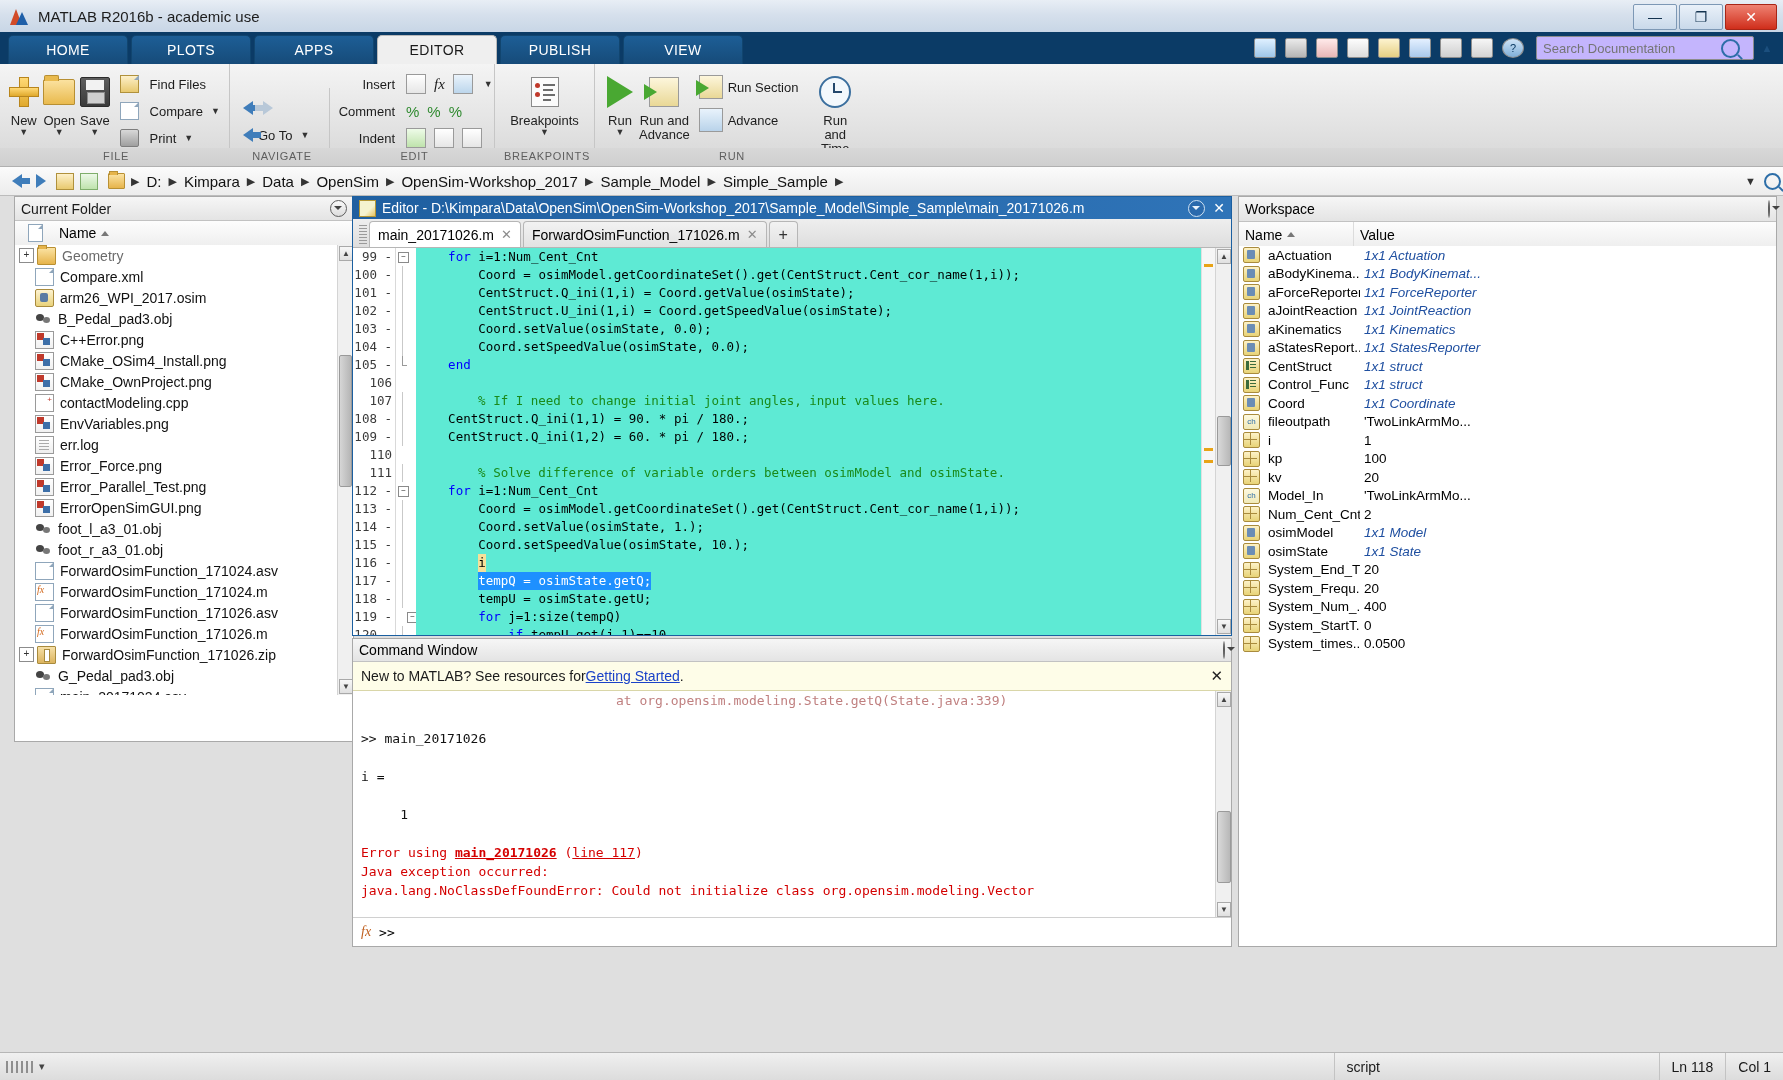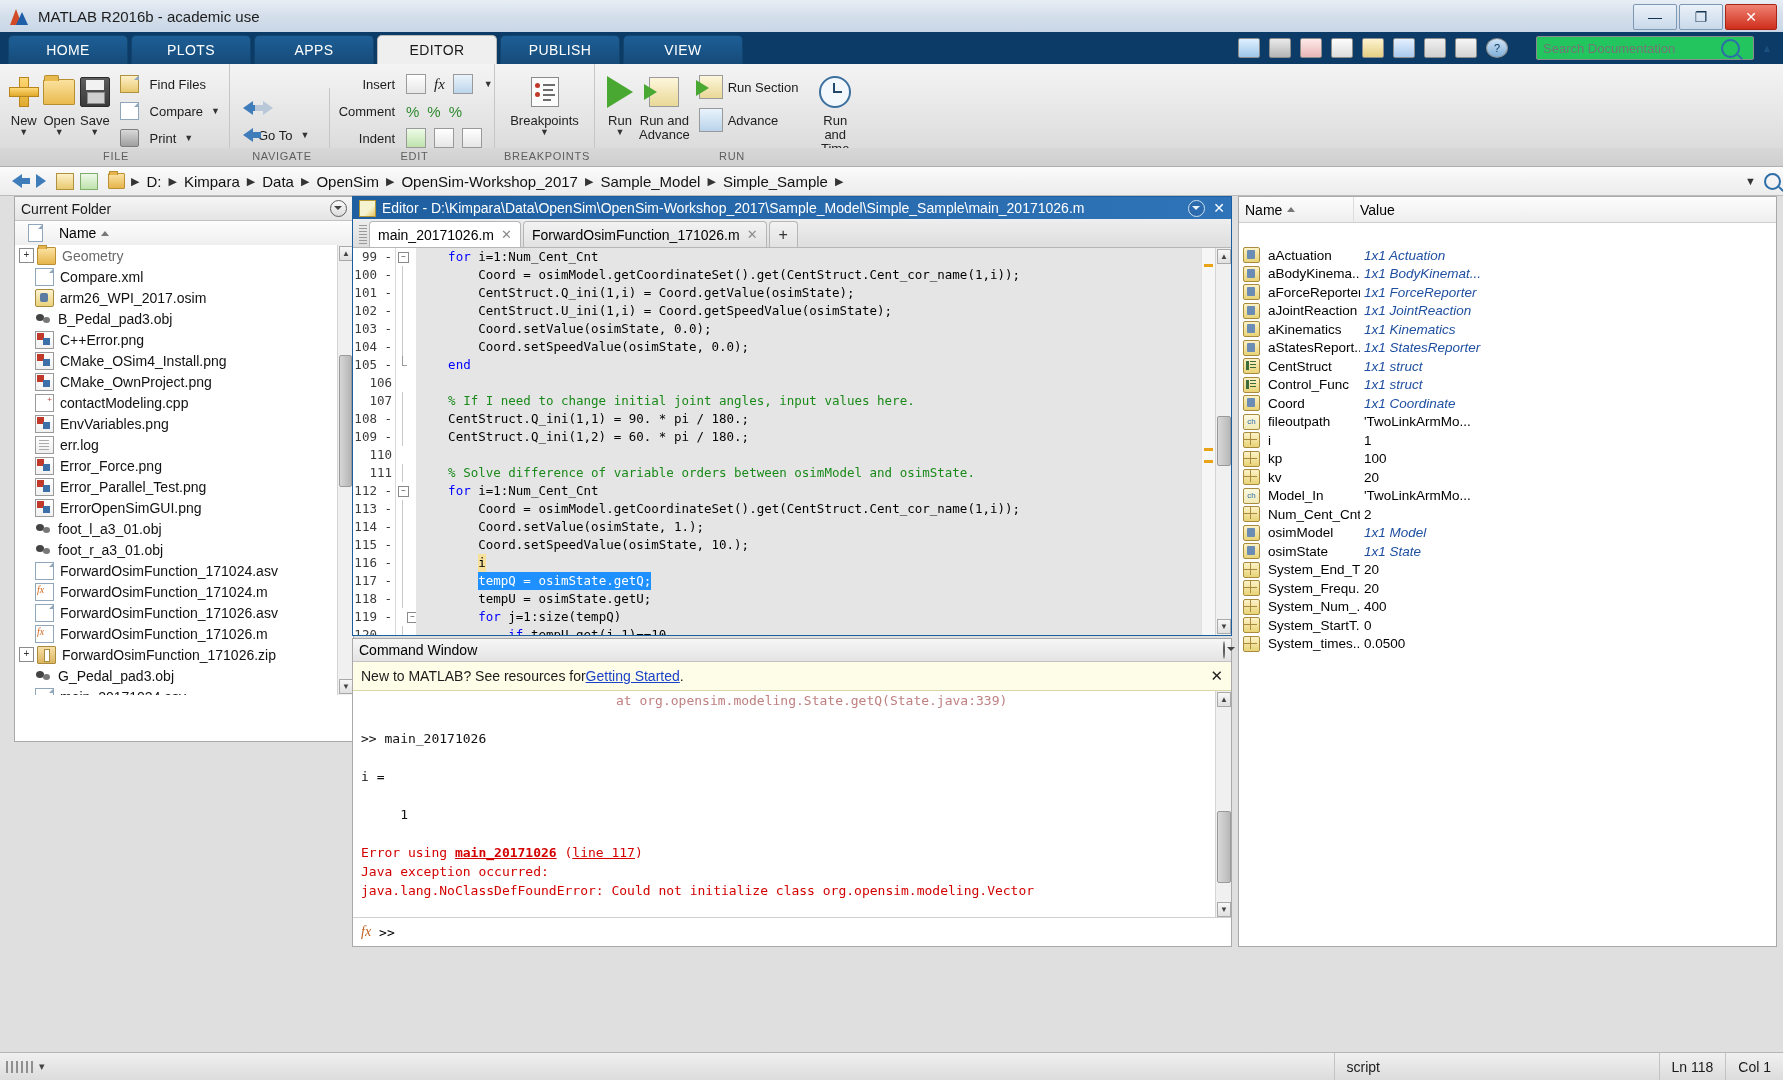--- a/index.html
+++ b/index.html
@@ -43,22 +43,22 @@
     background:linear-gradient(to bottom,#1d5e96,#164b79);
     border-top-left-radius:5px;border-top-right-radius:5px;
     border:1px solid #11456f;border-bottom:none;
   }
   .tab:first-child{margin-left:8px;}
   .tab.active{background:#efefef;color:#1a1a1a;border-color:#b9b9b9;}
   .ribbon-right{margin-left:auto;display:flex;align-items:center;height:32px;padding-right:6px;gap:3px;}
   .qicon{width:22px;height:22px;margin:0 2px;border:1px solid transparent;display:flex;align-items:center;justify-content:center;}
   .qbox{width:22px;height:18px;border:1px solid #8d8d8d;background:linear-gradient(to bottom,#fdfdfd,#dcdcdc);border-radius:2px;position:relative;}
   .searchwrap{
-    display:flex;align-items:center;width:208px;height:22px;background:#22c55e;
-    border:1px solid #8c8c8c;margin-left:22px;border-radius:2px;padding:0 4px;
+    display:flex;align-items:center;width:208px;height:22px;background:#c4b5fd;
+    border:1px solid #8c8c8c;margin-left:6px;border-radius:2px;padding:0 4px;
   }
   .searchwrap input{border:none;outline:none;width:176px;font-size:13px;color:#555;font-family:"Liberation Sans",sans-serif;background:transparent;}
   .mag{width:15px;height:15px;border:2px solid #2d6ea8;border-radius:50%;position:relative;flex:0 0 auto;}
   .mag:after{content:"";position:absolute;width:2px;height:6px;background:#2d6ea8;right:-3px;bottom:-4px;transform:rotate(-45deg);}
   .upcaret{width:20px;height:22px;display:flex;align-items:center;justify-content:center;color:#1b4f7e;font-size:11px;}
 
   
   .ribbon{
     position:absolute;left:0;top:64px;width:1783px;height:102px;
     background:linear-gradient(to bottom,#f4f4f4 0%,#e3e3e3 60%,#d6d6d6 100%);
@@ -185,24 +185,24 @@
   .ed-tabs{height:28px;background:linear-gradient(to bottom,#eeeeee,#dedede);border-bottom:1px solid #b6b6b6;display:flex;align-items:flex-end;padding-left:6px;}
   .grip{width:8px;height:20px;margin:0 2px 2px 0;background:repeating-linear-gradient(to bottom,#9a9a9a 0 1px,transparent 1px 3px);}
   .edtab{height:25px;display:flex;align-items:center;padding:0 8px;font-size:14px;border:1px solid #b6b6b6;border-bottom:none;border-radius:4px 4px 0 0;background:linear-gradient(to bottom,#f2f2f2,#e2e2e2);margin-right:2px;gap:7px;}
   .edtab.active{background:#fff;}
   .edtab .x{color:#8c8c8c;font-size:13px;}
   .edtab.plus{padding:0 9px;font-size:16px;color:#333;}
   .code{position:absolute;left:0;top:51px;right:0;bottom:0;background:#fff;overflow:hidden;display:flex;}
   .gutter{width:42px;background:#fff;border-right:1px solid #d9d9d9;flex:0 0 auto;}
   .gl{height:18px;line-height:18px;text-align:right;padding-right:3px;font-family:"DejaVu Sans Mono",monospace;font-size:12.5px;color:#3a3a3a;}
   .foldcol{width:20px;flex:0 0 auto;background:#fff;position:relative;}
-  .codearea{flex:1;position:relative;background:#e5e5e5;overflow:hidden;}
+  .codearea{flex:1;position:relative;background:#5eead4;overflow:hidden;}
   .cl{height:18px;line-height:18px;font-family:"DejaVu Sans Mono",monospace;font-size:12.5px;white-space:pre;color:#000;padding-left:2px;}
   .kw{color:#0000ff;}
-  .cm{color:#1a8a1a;}
+  .cm{color:#1a8a1a;margin-left:30px;}
   .hl{background:#1e90ff;color:#fff;display:inline-block;}
   .vhl{background:#f6e09a;display:inline-block;}
   .ed-vscroll{position:absolute;right:0;top:51px;bottom:0;width:15px;background:#f0f0f0;border-left:1px solid #d4d4d4;}
   .ed-thumb{position:absolute;left:1px;top:168px;width:12px;height:48px;background:linear-gradient(to right,#d9d9d9,#b8b8b8);border:1px solid #9a9a9a;border-radius:2px;}
   .ed-mark{position:absolute;right:16px;width:13px;background:#f6f6f6;border-left:1px solid #e0e0e0;top:51px;bottom:0;}
   .ed-mark i{position:absolute;left:2px;width:9px;height:3px;background:#e8a317;}
 
   
   #cmdPanel{left:352px;top:638px;width:880px;height:309px;}
   .cmd-head{height:22px;background:linear-gradient(to bottom,#f6f6f6,#e4e4e4);border-bottom:1px solid #c2c2c2;display:flex;align-items:center;padding:0 6px;font-size:14px;}
@@ -820,20 +820,24 @@
       <div class="cmd-thumb"></div>
       <div class="cf-dn">▼</div>
     </div>
     <div class="cmd-prompt">
       <span class="fxg">fx</span>
       <span>&gt;&gt;</span>
     </div>
   </div>
 
   <div class="panel" id="wsPanel">
+    <div class="ws-head">
+      <span>Workspace</span>
+      <span style="margin-left:auto;"><span class="circ"></span></span>
+    </div>
     <div class="ws-cols">
       <span class="n">
         <span>Name</span>
         <span class="sortasc"></span>
       </span>
       <span class="v">Value</span>
     </div>
     <div id="wsList" style="position:absolute;left:0;top:49px;right:0;bottom:0;overflow:hidden;background:#fff;">
         <div class="wr">
           <span class="nm">

